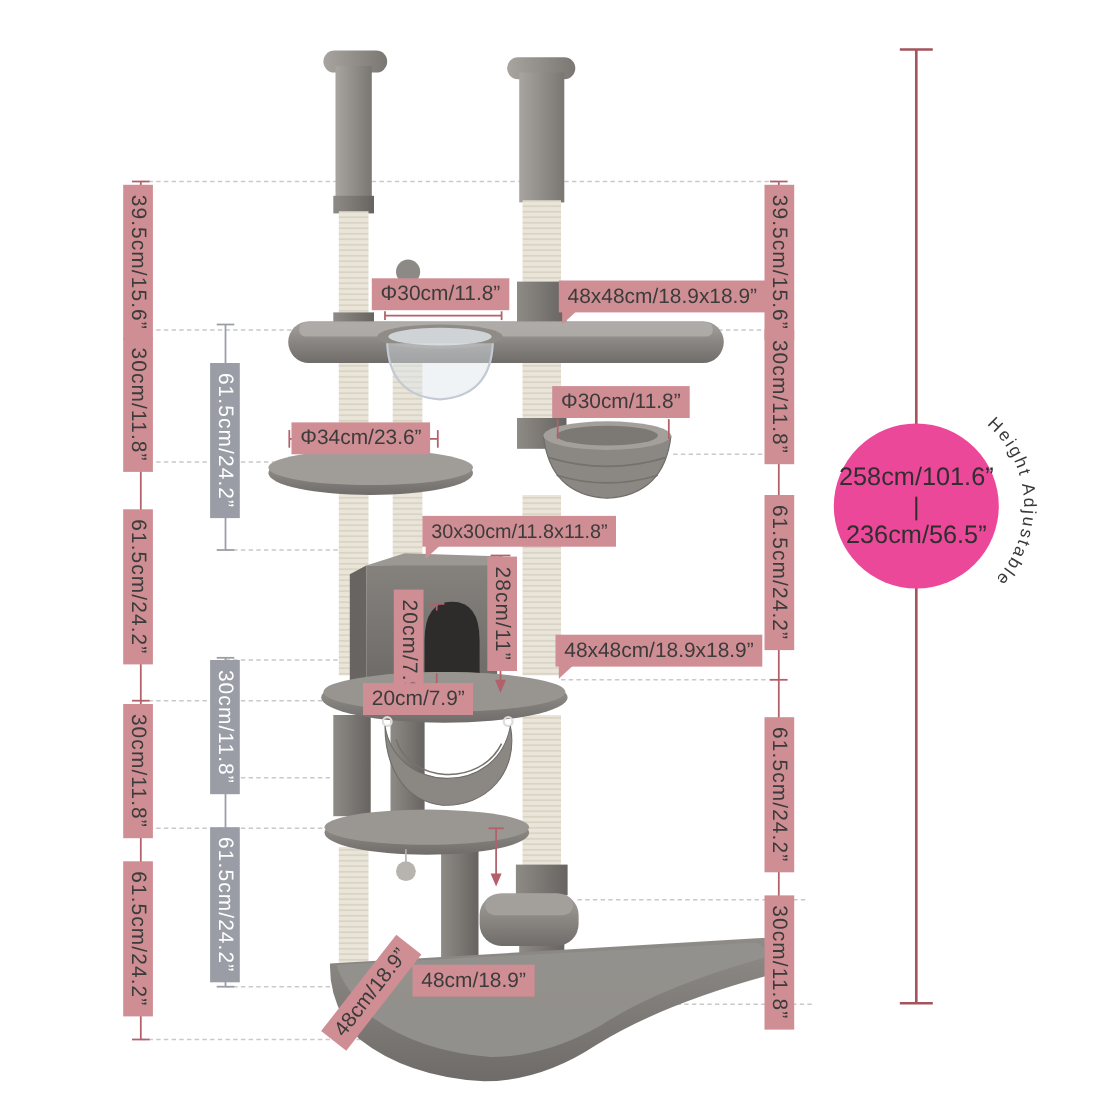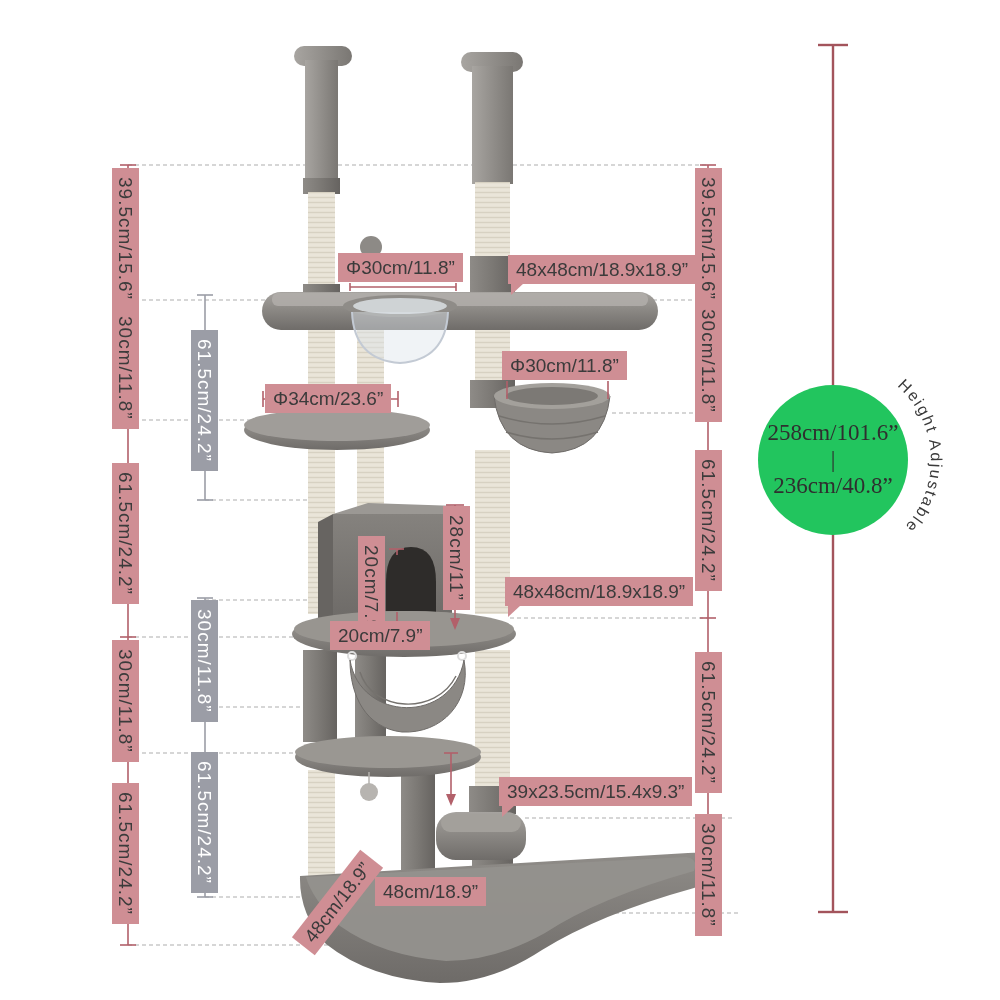--- a/index.html
+++ b/index.html
@@ -13,23 +13,23 @@
   .vlabel{position:absolute;writing-mode:vertical-rl;text-orientation:mixed;
           background:var(--pink);color:var(--ink);font-size:19px;line-height:1;
           padding:9px 4px;letter-spacing:1px;}
   .vlabel.gray{background:var(--graybox);color:#ffffff;}
   .dim{position:absolute;background:var(--pink);color:var(--ink);font-size:19px;
        line-height:1;padding:5px 8px;white-space:nowrap;}
   .ptr::after{content:"";position:absolute;left:3px;bottom:-11px;width:0;height:0;
        border-top:12px solid var(--pink);border-right:13px solid transparent;}
   .diag{transform:rotate(-52deg);transform-origin:center;}
   .height-circle{position:absolute;left:758px;top:385px;width:150px;height:150px;
-       border-radius:50%;background:#22c55e;display:flex;flex-direction:column;
+       border-radius:50%;background:#ec4899;display:flex;flex-direction:column;
        align-items:center;justify-content:center;color:#2f2f2f;font-size:23px;
-       line-height:1.15;z-index:3;font-family:Liberation Serif, serif;}
+       line-height:1.15;z-index:3;}
   .curve-note{position:absolute;left:0;top:0;width:1000px;height:1000px;z-index:4;
        pointer-events:none;}
   .curve-note text{fill:#3a3a3a;font-size:16px;letter-spacing:2px;
        font-family:"Liberation Sans",sans-serif;}
 </style>
 </head>
 <body>
 
 <div id="stage">
 
@@ -244,32 +244,32 @@
   <div class="vlabel" style="left:695px;top:168px">39.5cm/15.6”</div>
   <div class="vlabel" style="left:695px;top:300px">30cm/11.8”</div>
   <div class="vlabel" style="left:695px;top:450px">61.5cm/24.2”</div>
   <div class="vlabel" style="left:695px;top:652px">61.5cm/24.2”</div>
   <div class="vlabel" style="left:695px;top:814px">30cm/11.8”</div>
 
   <div class="dim" style="left:338px;top:253px">Φ30cm/11.8”</div>
   <div class="dim ptr" style="left:508px;top:255px">48x48cm/18.9x18.9”</div>
   <div class="dim" style="left:265px;top:384px">Φ34cm/23.6”</div>
   <div class="dim" style="left:502px;top:351px">Φ30cm/11.8”</div>
+  <div class="dim ptr" style="left:384px;top:469px;font-size:18px">30x30cm/11.8x11.8”</div>
   <div class="vlabel" style="left:443px;top:506px">28cm/11”</div>
   <div class="vlabel" style="left:358px;top:536px">20cm/7.9”</div>
   <div class="dim" style="left:330px;top:621px">20cm/7.9”</div>
   <div class="dim ptr" style="left:505px;top:577px">48x48cm/18.9x18.9”</div>
-  <div class="dim ptr" style="left:499px;top:777px">39x23.5cm/15.4x9.3”</div>
   <div class="dim" style="left:375px;top:877px">48cm/18.9”</div>
   <div class="dim diag" style="left:282px;top:888px">48cm/18.9”</div>
 
   <div class="height-circle">
     <span>258cm/101.6”</span>
     <span>|</span>
-    <span>236cm/40.8”</span>
+    <span>236cm/56.5”</span>
   </div>
   <svg class="curve-note" viewBox="0 0 1000 1000">
     <defs>
         <path id="noteArc" d="M897,386 A98,98 0 0 1 882,545" fill="none"></path>
       </defs>
     <text><textPath href="#noteArc">Height Adjustable</textPath></text>
   </svg>
 
 </div>
 

